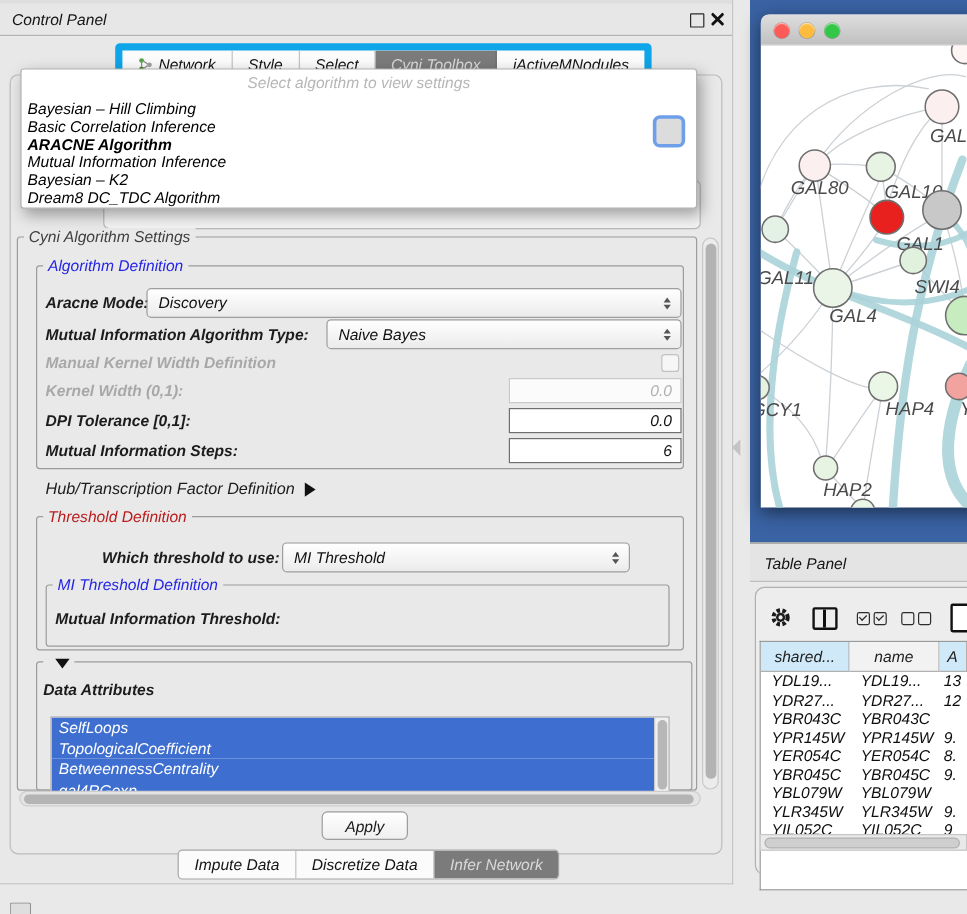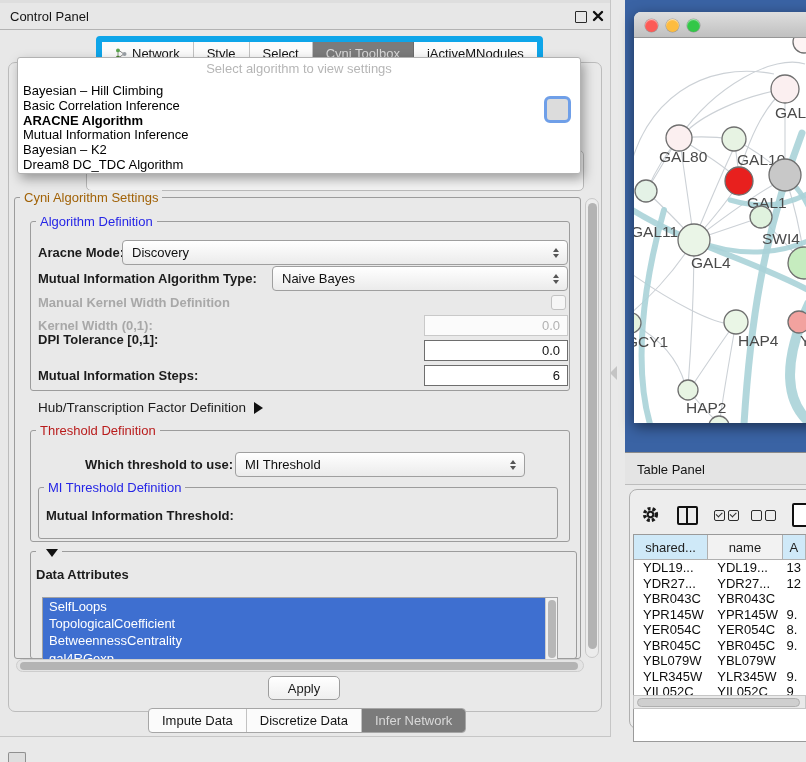--- a/index.html
+++ b/index.html
@@ -1,17 +1,17 @@
 <!DOCTYPE html>
 <html><head>
 <meta charset="utf-8">
 <style>
   html,body{margin:0;padding:0;}
   #desktop{position:relative;width:806px;height:762px;background:#e9e9e9;
-    font-family:"Liberation Sans",sans-serif;overflow:hidden;color:#1a1a1a;}
+    font-family:"Liberation Sans",sans-serif;overflow:hidden;color:#1a1a1a;font-style:italic;}
   
   #cp{position:absolute;left:0;top:0;width:611px;height:737px;background:#e8e8e8;
       border-right:1px solid #c6c6c6;border-bottom:1px solid #c6c6c6;box-sizing:border-box;}
   #cp-titlebar{position:absolute;left:0;top:0;width:100%;height:30px;border-top:3px solid #dedede;
       border-bottom:1px solid #b3b3b3;background:#e7e7e7;box-sizing:border-box;}
   #cp-title{position:absolute;left:10px;top:9px;font-size:13px;color:#141414;}
   #float-btn{position:absolute;left:575px;top:11px;width:10px;height:10px;border:1.6px solid #2a2a2a;border-radius:1px;}
   #close-btn{position:absolute;left:592px;top:10px;width:12px;height:12px;}
   
   #tabbar{position:absolute;left:96px;top:36px;height:23px;display:flex;border:6px solid #0ea5e9;
@@ -30,21 +30,21 @@
       border-radius:6px;background:#dcdcdc;z-index:60;box-sizing:border-box;}
   
   #popup{position:absolute;left:17px;top:57px;width:562px;height:115px;background:#fff;
       border:1px solid #b2b2b2;border-radius:3px;box-shadow:3px 5px 12px rgba(0,0,0,.35);z-index:50;}
   #popup-ph{position:absolute;left:0;top:3px;width:100%;text-align:center;font-size:13px;color:#b6b6b6;}
   #popup-list{position:absolute;left:5px;top:26px;right:5px;}
   .popup-item{height:14.8px;font-size:13px;line-height:14.8px;color:#000;}
   .popup-item.bold{font-weight:bold;}
   
   .grp{position:absolute;border:1px solid #9c9c9c;border-radius:3px;box-sizing:border-box;z-index:2;}
-  .lg{position:absolute;font-size:13px;background:#e9e9e9;padding:0 4px;z-index:3;color:#a16207;white-space:nowrap;}
+  .lg{position:absolute;font-size:13px;background:#e9e9e9;padding:0 4px;z-index:3;color:#404040;white-space:nowrap;}
   
   .blbl{position:absolute;font-size:13px;font-weight:bold;color:#1c1c1c;height:25px;display:flex;align-items:center;z-index:3;white-space:nowrap;}
   .blbl.dis{color:#a8a8a8;}
   .combo{position:absolute;height:25px;background:linear-gradient(#ffffff,#ebebeb);border:1px solid #9f9f9f;
       border-radius:4px;display:flex;align-items:center;font-size:13px;color:#101010;box-sizing:border-box;z-index:3;}
   .combo .ct{flex:1;padding-left:9px;}
   .combo .arr{width:14px;display:flex;flex-direction:column;align-items:center;gap:2px;margin-right:4px;}
   .arr i{display:block;width:0;height:0;border-left:3.5px solid transparent;border-right:3.5px solid transparent;}
   .arr .up{border-bottom:4.5px solid #555;}
   .arr .dn{border-top:4.5px solid #555;}
@@ -182,21 +182,21 @@
           <i class="dn"></i>
         </span>
     </div>
 
     <div class="blbl dis" style="left:38px;top:290px;">Manual Kernel Width Definition</div>
     <div class="chk" style="left:551px;top:295px;"></div>
 
     <div class="blbl dis" style="left:38px;top:313px;">Kernel Width (0,1):</div>
     <div class="fld dis" style="left:424px;top:315px;width:144px;">0.0</div>
 
-    <div class="blbl" style="left:38px;top:327px;">DPI Tolerance [0,1]:</div>
+    <div class="blbl" style="left:38px;top:338px;">DPI Tolerance [0,1]:</div>
     <div class="fld" style="left:424px;top:340px;width:144px;">0.0</div>
 
     <div class="blbl" style="left:38px;top:363px;">Mutual Information Steps:</div>
     <div class="fld" style="left:424px;top:365px;width:144px;">6</div>
 
     <div class="blbl" style="left:38px;top:395px;font-weight:normal;font-size:13.5px;z-index:3;">
       <span>Hub/Transcription Factor Definition</span>
       <span class="tri-r"></span>
     </div>
 

